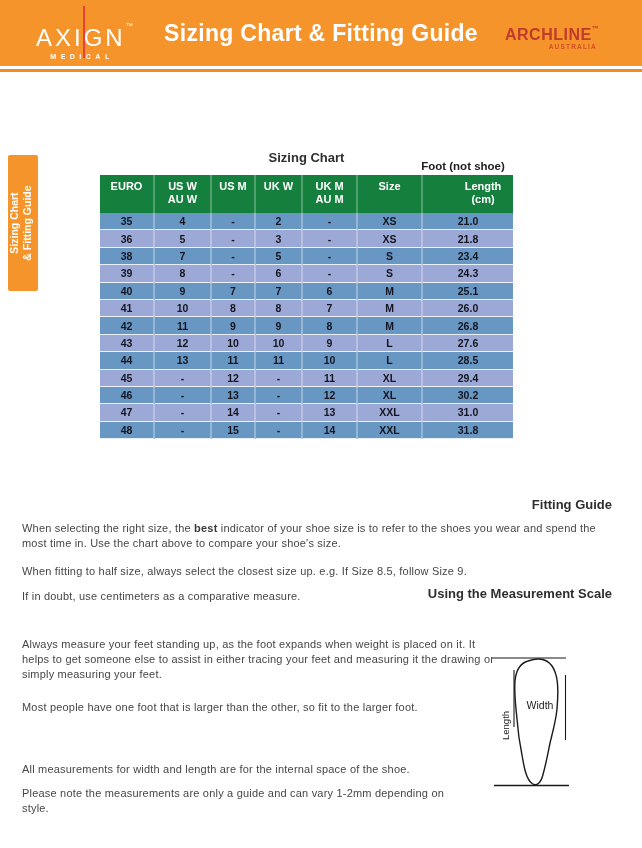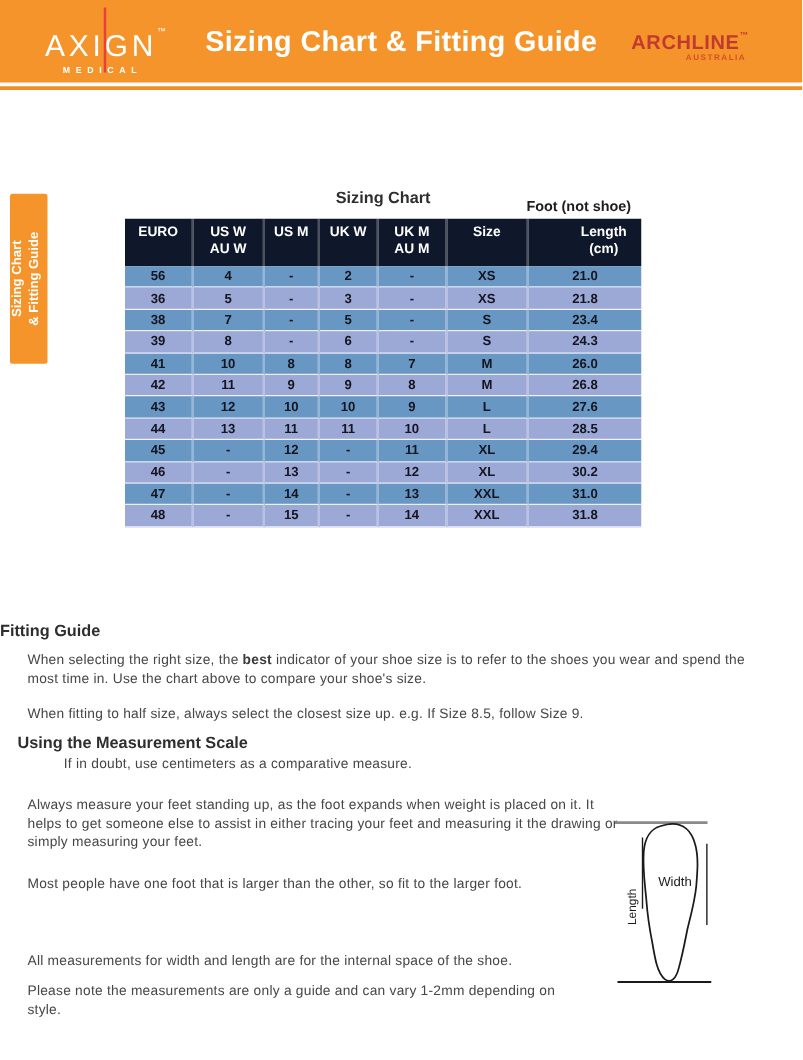--- a/index.html
+++ b/index.html
@@ -35,47 +35,47 @@
   }
 
   
   .chart-title { position:absolute; left:100px; top:150px; width:413px; text-align:center; font-size:13px; font-weight:bold; color:#2E2E2E; }
   .foot-note   { position:absolute; left:413px; top:160px; width:100px; text-align:center; font-size:11.5px; font-weight:bold; color:#1d1d1d; }
   .size-table {
     position:absolute; left:100px; top:175px; width:413px;
     border-collapse:separate; border-spacing:0; table-layout:fixed;
   }
   .size-table th {
-    background:#0f172a; color:#ffffff; font-size:11px; font-weight:bold;
+    background:#15803d; color:#ffffff; font-size:11px; font-weight:bold;
     height:38px; vertical-align:top; padding-top:5px; text-align:center; line-height:13px;
     border-right:2px solid rgba(255,255,255,0.25);
   }
   .size-table th:last-child { border-right:none; padding-left:30px; }
   .size-table td {
     font-size:10.5px; font-weight:bold; color:#15151F; text-align:center;
     height:17.4px; vertical-align:middle;
     border-bottom:1px solid rgba(255,255,255,0.85);
     border-right:2px solid rgba(255,255,255,0.3);
   }
   .size-table td:last-child { border-right:none; }
   .size-table tbody tr:nth-child(odd)  td { background:#6997C4; }
   .size-table tbody tr:nth-child(even) td { background:#9CA8D6; }
   .size-table col.c1{width:55px}.size-table col.c2{width:57px}.size-table col.c3{width:44px}
   .size-table col.c4{width:47px}.size-table col.c5{width:55px}.size-table col.c6{width:65px}
   .size-table col.c7{width:90px}
 
   
-  .section-title { position:absolute; left:0; width:612px; text-align:left; font-size:13px; font-weight:bold; color:#2E2E2E; }
+  .section-title { position:absolute; left:0; width:612px; text-align:right; font-size:13px; font-weight:bold; color:#2E2E2E; }
   .body-para { position:absolute; left:22px; font-size:11px; line-height:15px; color:#464646; letter-spacing:0.2px; }
   .body-para b { color:#3a3a3a; }
   #fitting-title { top:497px; }
   #fit-p1 { top:521px; width:600px; }
   #fit-p2 { top:564px; width:600px; }
   #measure-title { top:586px;padding-left:14px; }
-  #ms-p1 { top:604px; width:520px;margin-left:29px; }
+  #ms-p1 { top:589px; width:520px; }
   #ms-p2 { top:637px; width:474px; }
   #ms-p3 { top:700px; width:520px; }
   #ms-p4 { top:762px; width:560px; }
   #ms-p5 { top:786px; width:452px; }
 
   
   .foot-diagram { position:absolute; left:478px; top:643px; width:164px; height:170px; }
 </style>
 </head>
 <body>
@@ -138,21 +138,21 @@
             <div>Size</div>
           </th>
           <th>
             <div>Length</div>
             <div>(cm)</div>
           </th>
         </tr>
       </thead>
     <tbody id="table-body">
         <tr>
-          <td>56</td>
+          <td>35</td>
           <td>4</td>
           <td>-</td>
           <td>2</td>
           <td>-</td>
           <td>XS</td>
           <td>21.0</td>
         </tr>
         <tr>
           <td>36</td>
           <td>5</td>
@@ -172,20 +172,29 @@
           <td>23.4</td>
         </tr>
         <tr>
           <td>39</td>
           <td>8</td>
           <td>-</td>
           <td>6</td>
           <td>-</td>
           <td>S</td>
           <td>24.3</td>
+        </tr>
+        <tr>
+          <td>40</td>
+          <td>9</td>
+          <td>7</td>
+          <td>7</td>
+          <td>6</td>
+          <td>M</td>
+          <td>25.1</td>
         </tr>
         <tr>
           <td>41</td>
           <td>10</td>
           <td>8</td>
           <td>8</td>
           <td>7</td>
           <td>M</td>
           <td>26.0</td>
         </tr>

